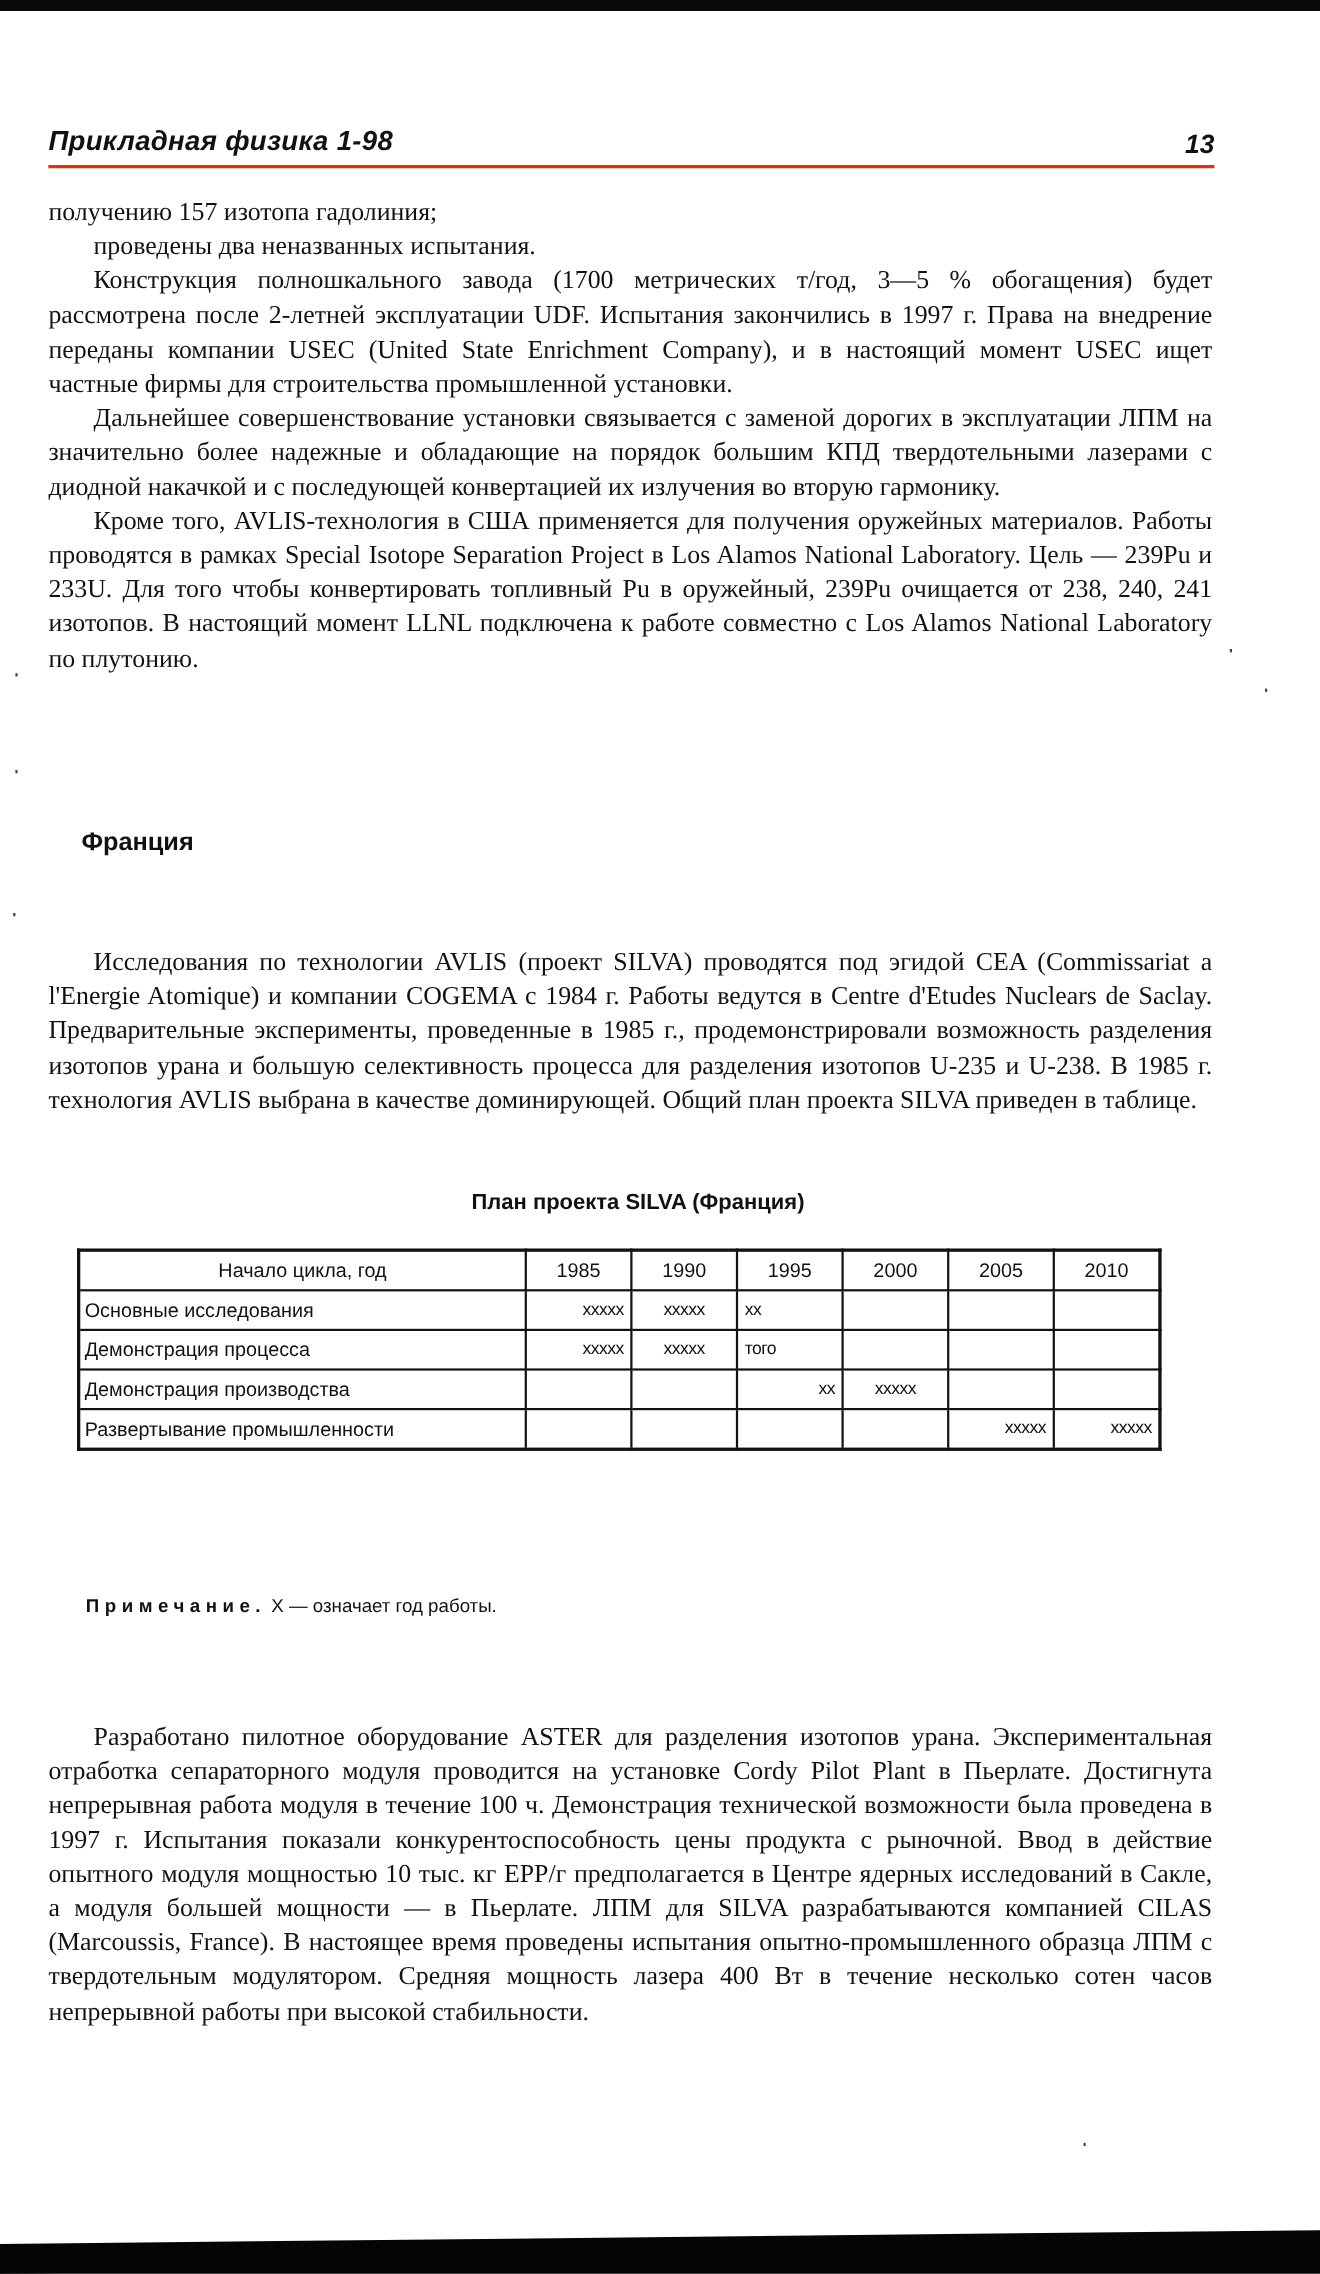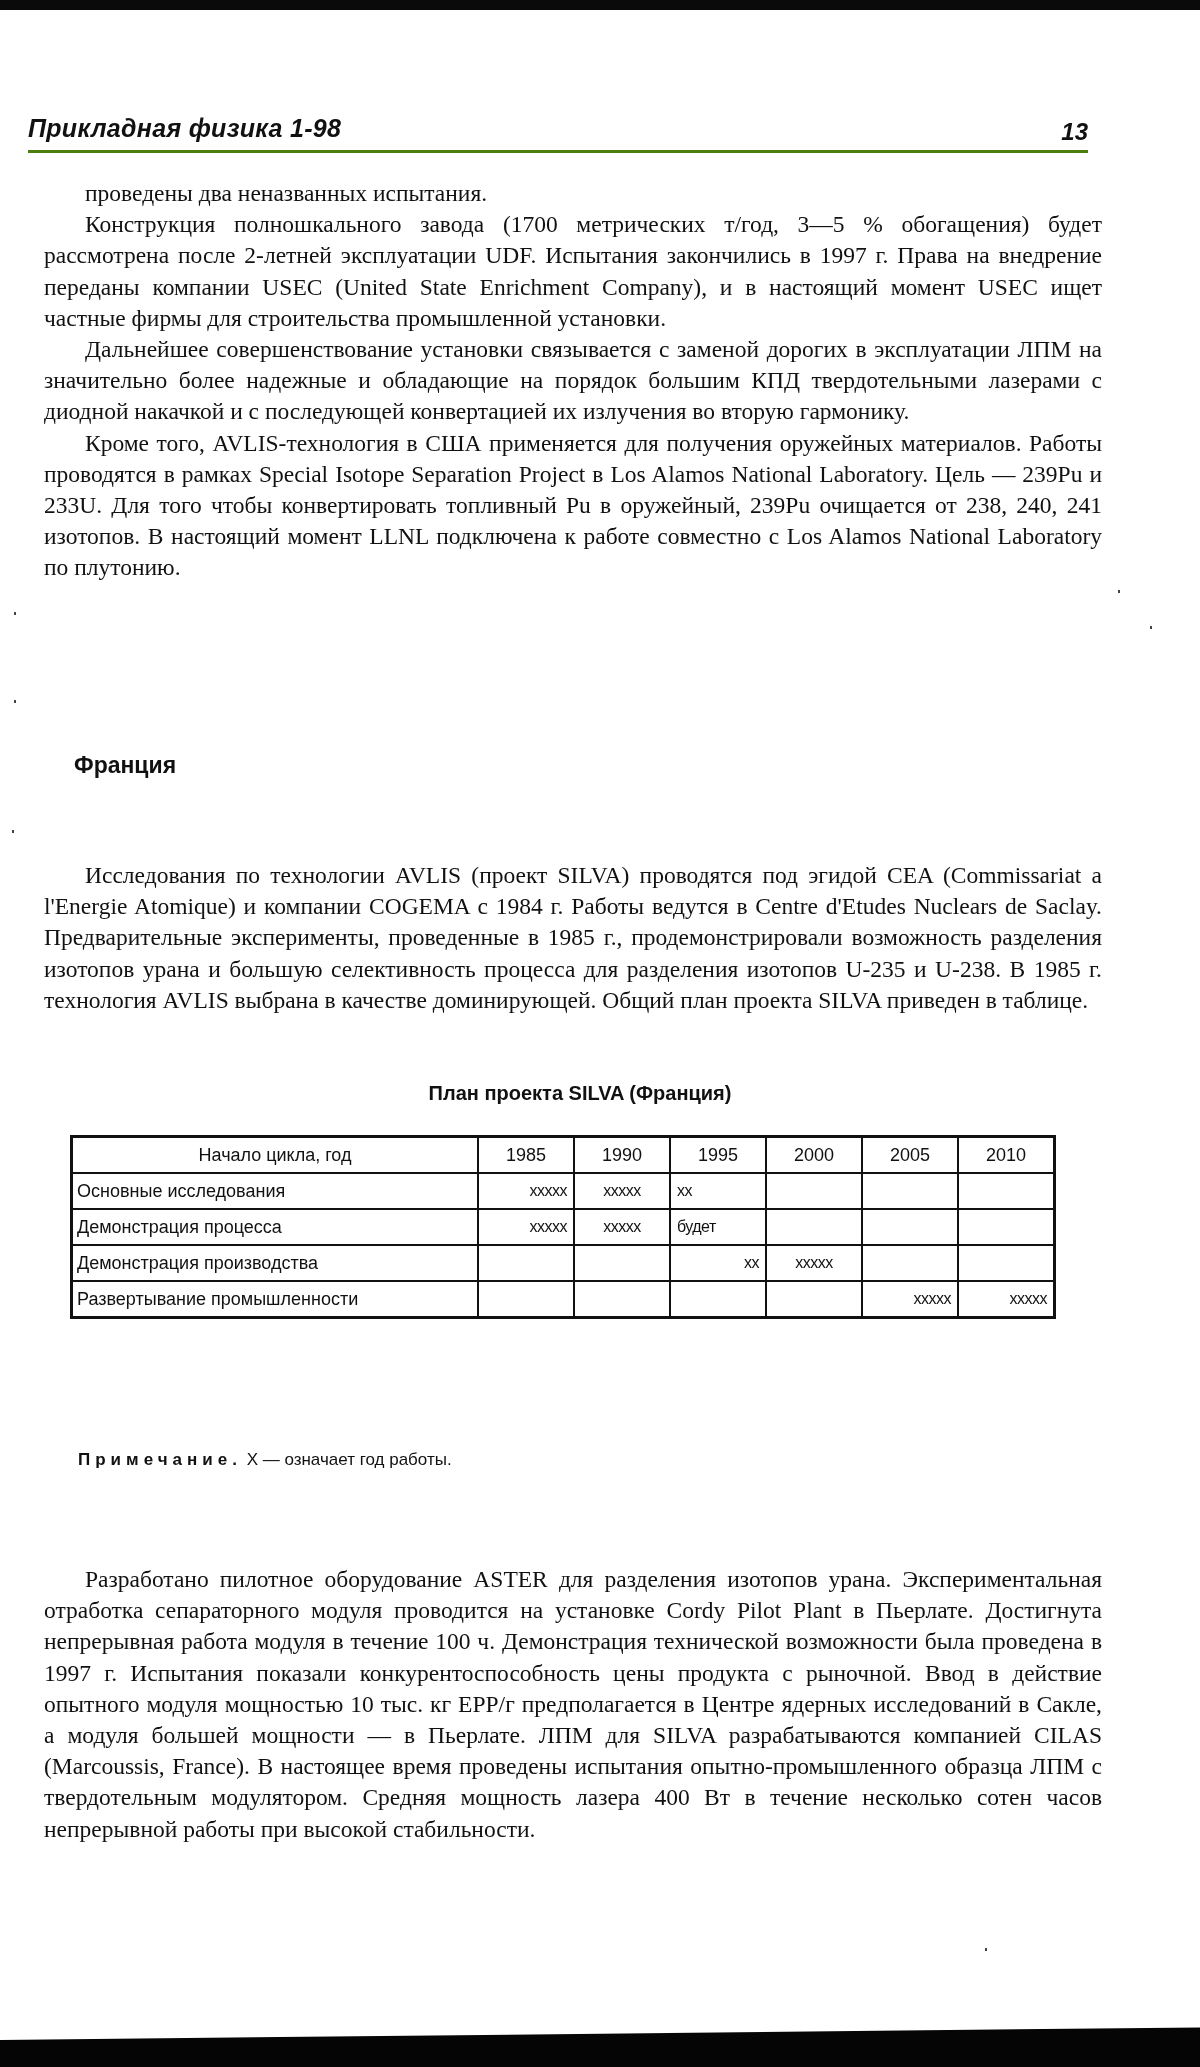--- a/index.html
+++ b/index.html
@@ -12,22 +12,22 @@
     position: absolute; left: 0; top: 0; width: 1200px; height: 10px; background: #0a0a0a;
   }
   .bottom-bar {
     position: absolute; left: 0; top: 2040px; width: 1200px; height: 27px; background: #050505;
     transform: skewY(-0.6deg); transform-origin: left top;
   }
   .bottom-bar::after {
     content: ""; position: absolute; left: 0; top: 12px; width: 1200px; height: 30px; background: #050505;
   }
   .running-head {
-    position: absolute; left: 28px; top: 110px; width: 1060px; height: 40px;
-    border-bottom: 3px solid #4d7c0f;
+    position: absolute; left: 44px; top: 110px; width: 1060px; height: 40px;
+    border-bottom: 3px solid #c2410c;
   }
   .journal-title {
     position: absolute; left: 0; top: 4px;
     font-family: "Liberation Sans", "DejaVu Sans", sans-serif;
     font-style: italic; font-weight: bold; font-size: 25px; letter-spacing: 0.3px;
   }
   .page-number {
     position: absolute; right: 0; top: 8px;
     font-family: "Liberation Sans", "DejaVu Sans", sans-serif;
     font-style: italic; font-weight: bold; font-size: 24px;
@@ -75,20 +75,21 @@
 <body>
 
 <div class="top-bar"></div>
 
 <div class="running-head">
   <span class="journal-title">Прикладная физика 1-98</span>
   <span class="page-number">13</span>
 </div>
 
 <div class="body-text" id="block1">
+  <p class="noindent">получению 157 изотопа гадолиния;</p>
   <p class="indent">проведены два неназванных испытания.</p>
   <p class="indent">Конструкция полношкального завода (1700 метрических т/год, 3—5 % обогащения) будет рассмотрена после 2-летней эксплуатации UDF. Испытания закончились в 1997 г. Права на внедрение переданы компании USEC (United State Enrichment Company), и в настоящий момент USEC ищет частные фирмы для строительства промышленной установки.</p>
   <p class="indent">Дальнейшее совершенствование установки связывается с заменой дорогих в эксплуатации ЛПМ на значительно более надежные и обладающие  на порядок большим КПД твердотельными лазерами с диодной накачкой и с последующей конвертацией их излучения во вторую гармонику.</p>
   <p class="indent">Кроме того, AVLIS-технология в США применяется для получения оружейных материалов. Работы проводятся в рамках Special Isotope Separation Project в Los Alamos National Laboratory. Цель — 239Pu и 233U. Для того чтобы конвертировать топливный Pu в оружейный, 239Pu очищается от 238, 240, 241 изотопов. В настоящий момент LLNL подключена к работе совместно с Los Alamos National Laboratory по плутонию.</p>
 </div>
 
 <div class="section-heading">Франция</div>
 
 <div class="body-text" id="block2">
   <p class="indent">Исследования по технологии AVLIS (проект SILVA) проводятся под эгидой CEA (Commissariat a l'Energie Atomique) и компании COGEMA с 1984 г. Работы ведутся в Centre d'Etudes Nuclears de Saclay. Предварительные эксперименты, проведенные в 1985 г., продемонстрировали возможность разделения изотопов урана и большую селективность процесса для разделения изотопов U-235 и U-238. В 1985 г. технология AVLIS выбрана в качестве доминирующей. Общий план проекта SILVA приведен в таблице.</p>
@@ -115,21 +116,21 @@
         <td class="year-col" style="text-align: center;">ххххх</td>
         <td class="year-col" style="text-align: left;">хх</td>
         <td class="year-col"></td>
         <td class="year-col"></td>
         <td class="year-col"></td>
       </tr>
       <tr>
         <td class="label-col">Демонстрация процесса</td>
         <td class="year-col" style="text-align: right;">ххххх</td>
         <td class="year-col" style="text-align: center;">ххххх</td>
-        <td class="year-col" style="text-align: left;">будет</td>
+        <td class="year-col" style="text-align: left;">того</td>
         <td class="year-col"></td>
         <td class="year-col"></td>
         <td class="year-col"></td>
       </tr>
       <tr>
         <td class="label-col">Демонстрация производства</td>
         <td class="year-col"></td>
         <td class="year-col"></td>
         <td class="year-col" style="text-align: right;">хх</td>
         <td class="year-col" style="text-align: center;">ххххх</td>

